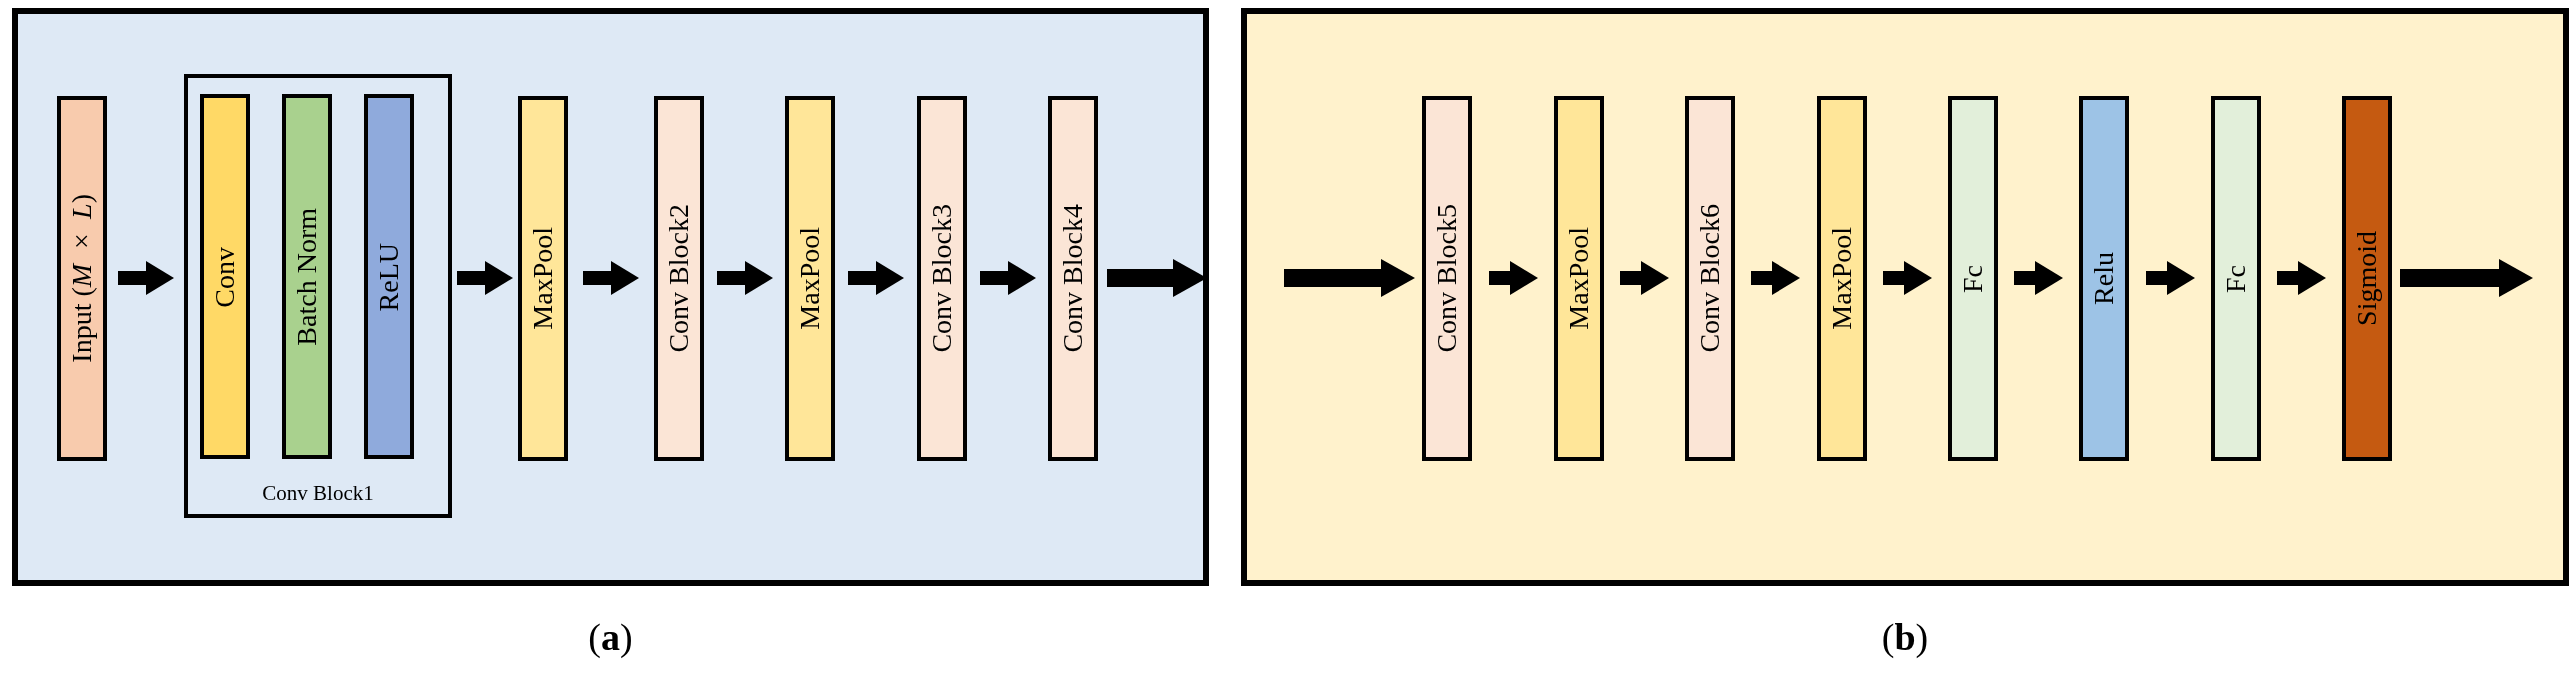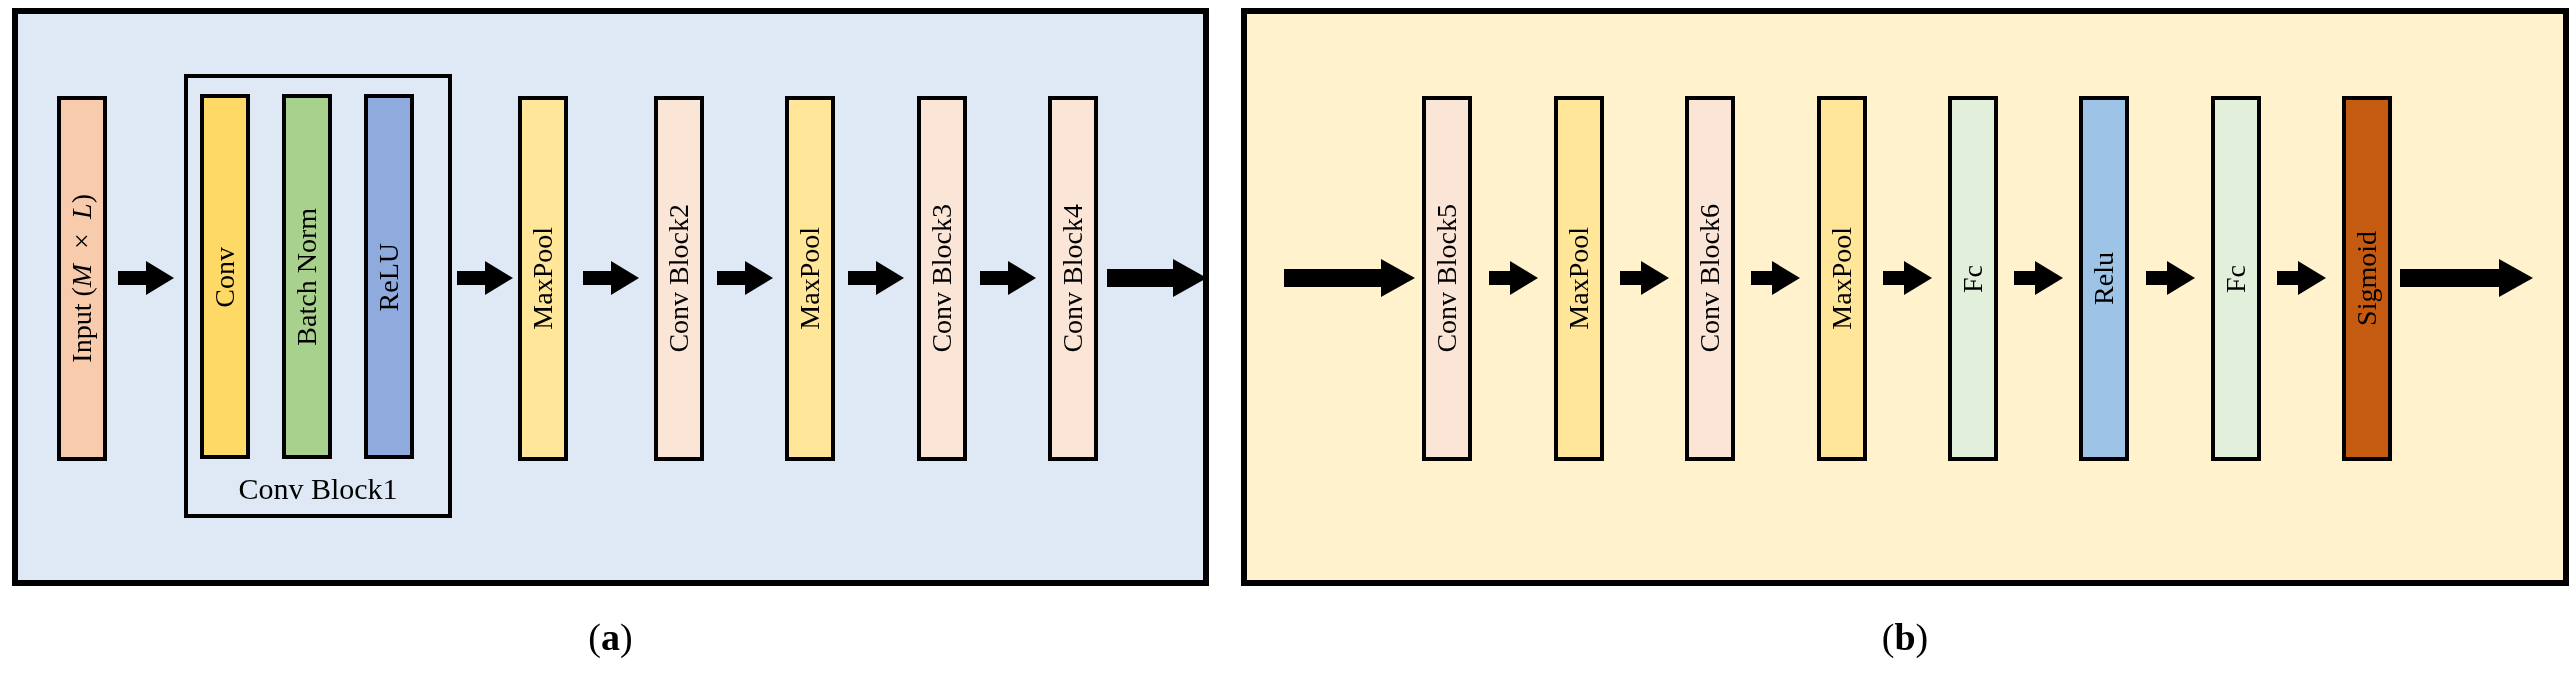--- a/index.html
+++ b/index.html
@@ -54,21 +54,21 @@
     border: 4.9px solid #000;
     box-sizing: border-box;
   }
   .block-box .bar { top: 16.4px; }
   .block-box-label {
     position: absolute;
     bottom: 8.5px;
     left: 0;
     width: 100%;
     text-align: center;
-    font-size: 30px;
+    font-size: 21px;
   }
 
   
   .arrow {
     position: absolute;
     top: 247px;
     height: 34px;
     display: flex;
     align-items: center;
   }

